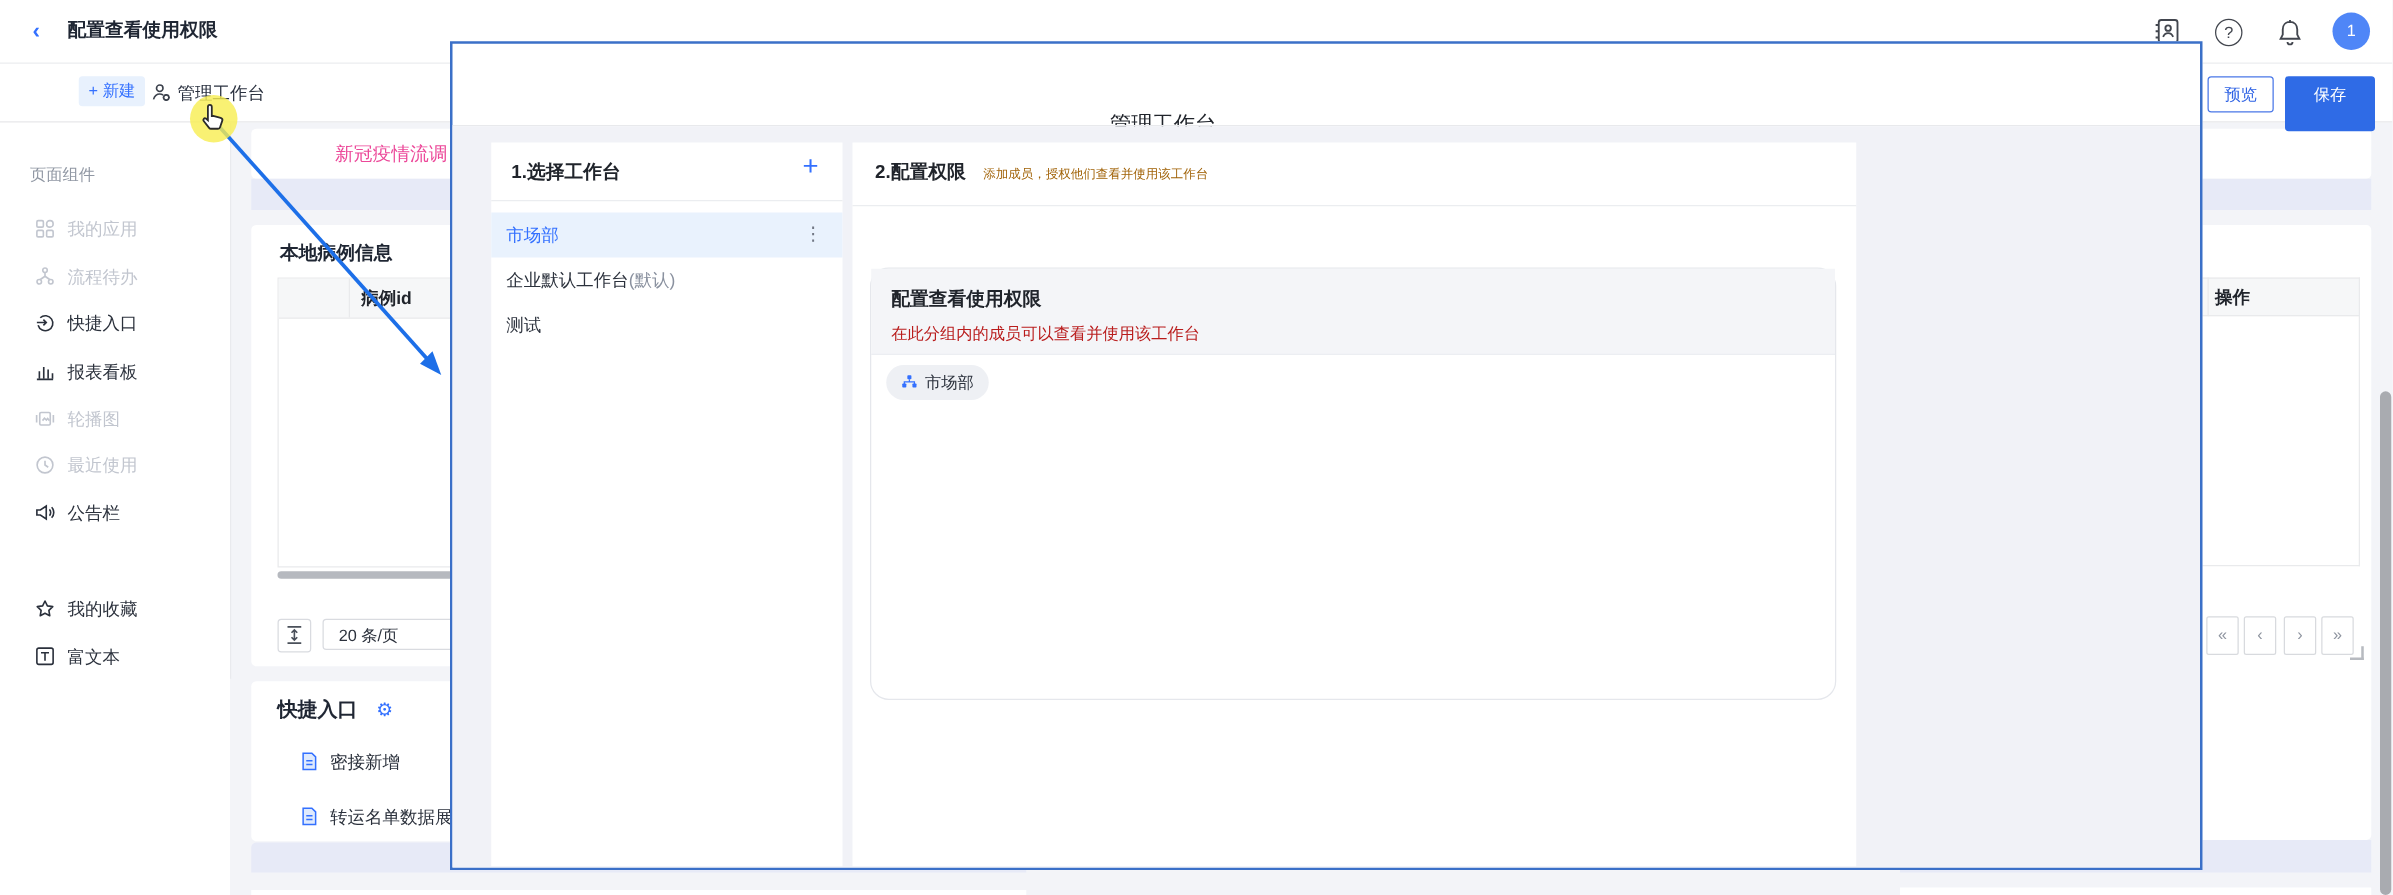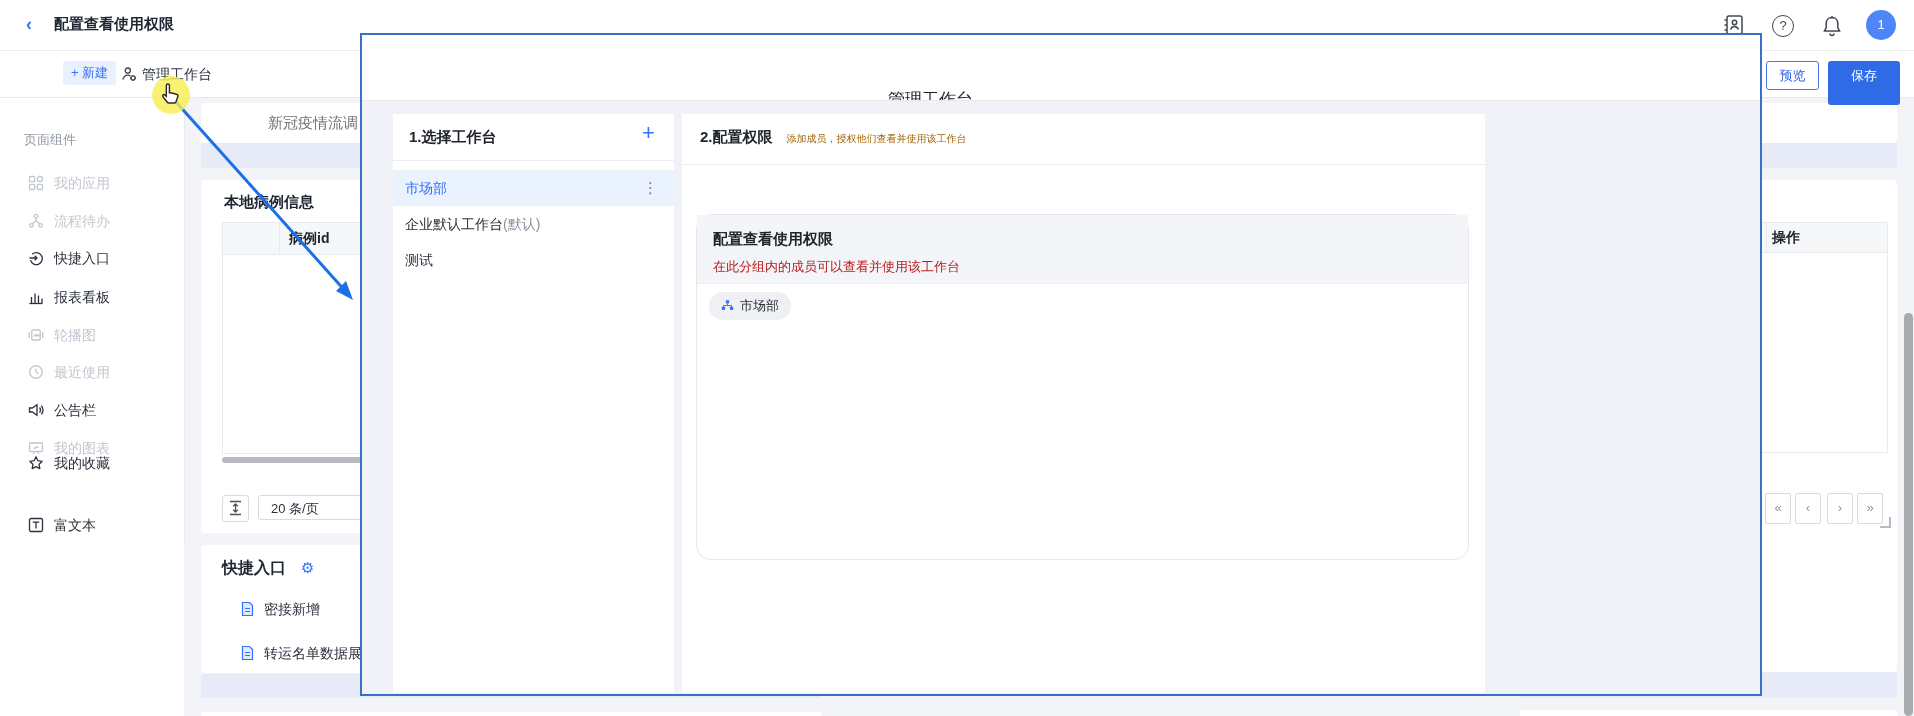--- a/index.html
+++ b/index.html
@@ -36,21 +36,21 @@
   .sidebar-border{left:184px;top:97px;width:1px;height:446px;background:#e9eaee;z-index:2;}
   .side-label{left:24px;top:131px;font-size:13px;color:#9097a3;}
   .side-item{left:0;top:0;width:184px;height:38px;line-height:38px;cursor:pointer;color:#2b313c;}
   .side-item .ic{position:absolute;left:28px;top:11px;width:16px;height:16px;}
   .side-item .lb{position:absolute;left:54px;font-size:14px;}
   .side-item.disabled{color:#c2c6cf;cursor:default;}
 
   
   .card{background:#fff;border-radius:4px;}
   .form-card{left:201px;top:103px;width:1696px;height:40px;}
-  .form-title{left:67px;top:11px;font-size:15px;color:#737373;}
+  .form-title{left:67px;top:11px;font-size:15px;color:#ec4899;}
   .blue-band{left:201px;top:143px;width:1696px;height:25px;background:#e7eaf7;}
   .table-card{left:201px;top:180px;width:620px;height:353px;}
   .table-title{left:23px;top:13px;font-size:15px;font-weight:bold;color:#1f2633;}
   .table-box{left:21px;top:42px;width:560px;height:230px;border:1px solid #e9eaec;}
   .table-head{left:0;top:0;width:100%;height:31px;background:#f6f7f8;border-bottom:1px solid #e9eaec;}
   .col-div{left:56px;top:0;width:1px;height:31px;background:#e9eaec;}
   .col1-label{left:66px;top:7px;font-size:14px;font-weight:bold;color:#20242b;}
   .h-scroll{left:21px;top:277px;width:530px;height:6px;background:#b6b9bf;border-radius:3px;cursor:pointer;}
   .jump-btn{left:21px;top:315px;width:25px;height:25px;border:1px solid #d9dbe0;border-radius:3px;
             background:#fff;cursor:pointer;}
@@ -246,30 +246,21 @@
   </div>
   <div class="abs side-item" style="top:391px;z-index:3;">
     <svg class="ic" viewBox="0 0 16 16">
         <g fill="none" stroke="currentColor" stroke-width="1.3">
           <path d="M1.5 6v4h2.8L9 13.2V2.8L4.3 6H1.5z"></path>
           <path d="M11.5 5.5a3.5 3.5 0 0 1 0 5M13.3 3.8a6 6 0 0 1 0 8.4"></path>
         </g>
       </svg>
     <span class="lb">公告栏</span>
   </div>
-  <div class="abs side-item disabled" style="top:429px;z-index:3;">
-    <svg class="ic" viewBox="0 0 16 16">
-        <g fill="none" stroke="currentColor" stroke-width="1.3">
-          <rect x="1.5" y="3" width="13" height="8.5" rx="1"></rect>
-          <path d="M5 14l1.5-2.5M11 14l-1.5-2.5M5.5 7.5c.8 1 1.7 1 2.5 0s1.7-1 2.5 0"></path>
-        </g>
-      </svg>
-    <span class="lb">我的图表</span>
-  </div>
-  <div class="abs side-item" style="top:444px;z-index:3;">
+  <div class="abs side-item" style="top:468px;z-index:3;">
     <svg class="ic" viewBox="0 0 16 16">
         <path d="M8 1.8l1.9 3.9 4.3.6-3.1 3 .7 4.3L8 11.6l-3.8 2 .7-4.3-3.1-3 4.3-.6z" fill="none" stroke="currentColor" stroke-width="1.3" stroke-linejoin="round"></path>
       </svg>
     <span class="lb">我的收藏</span>
   </div>
   <div class="abs side-item" style="top:506px;z-index:3;">
     <svg class="ic" viewBox="0 0 16 16">
         <g fill="none" stroke="currentColor" stroke-width="1.3">
           <rect x="1.5" y="1.5" width="13" height="13" rx="1.5"></rect>
           <path d="M4.8 5.2h6.4M8 5.2v6.3"></path>

